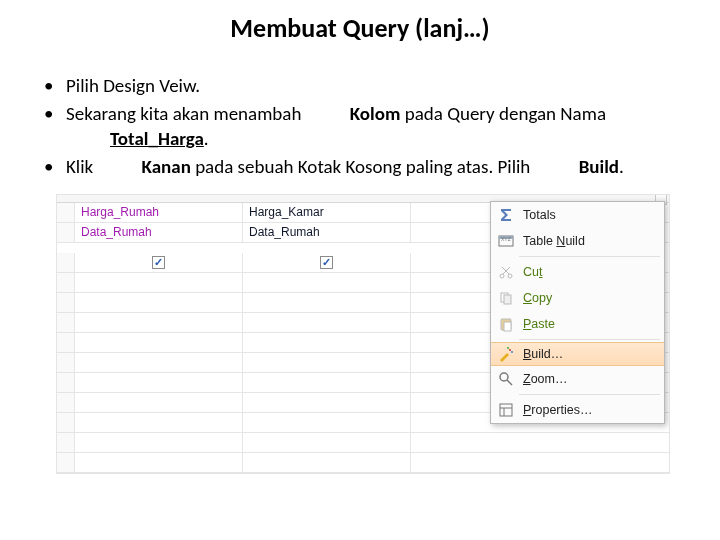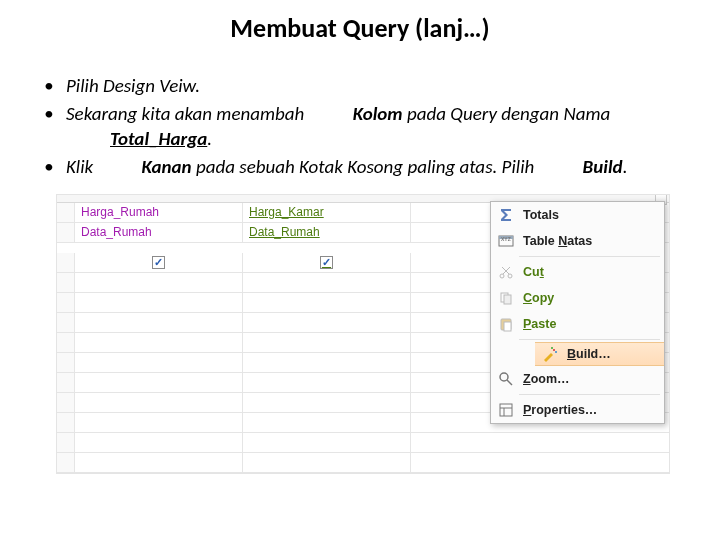--- a/index.html
+++ b/index.html
@@ -19,21 +19,20 @@
     text-align: center;
     font-size: 26px;
     font-weight: bold;
     margin-bottom: 29px;
   }
   .bullets {
     font-size: 19px;
     line-height: 1.35;
     padding-left: 14px;
     margin-bottom: 14px;
-    font-style: italic;
   }
   .bul { position: relative; padding-left: 22px; margin-bottom: 2px; }
   .bul::before { content: "•"; position: absolute; left: 0; top: 0; }
   .bold { font-weight: bold; padding-left: 44px; }
   .ul { text-decoration: underline; }
 
   .shot {
     position: relative;
     margin: 0 20px 0 26px;
     height: 280px;
@@ -60,21 +59,21 @@
     position: absolute; left: 0; right: 0; top: 8px; bottom: 0;
   }
   .row {
     display: flex;
     border-bottom: 1px solid #e5e5e5;
     height: 20px;
   }
   .row.pad { height: 10px; border-bottom: none; }
   .cell0 { width: 18px; flex: 0 0 18px; border-right: 1px solid #e5e5e5; background: #f9f9f9; }
   .cellA { width: 168px; flex: 0 0 168px; padding-left: 6px; border-right: 1px solid #e5e5e5; display:flex; align-items:center; color:#a21caf; }
-  .cellB { width: 168px; flex: 0 0 168px; padding-left: 6px; border-right: 1px solid #e5e5e5; display:flex; align-items:center; color:#4d7c0f;text-decoration:underline; }
+  .cellB { width: 168px; flex: 0 0 168px; padding-left: 6px; border-right: 1px solid #e5e5e5; display:flex; align-items:center; color:#0f172a; }
   .cellC { flex: 1; padding-left: 6px; display:flex; align-items:center; color:#333; }
   .center { justify-content:center; padding-left:0; }
 
   .chk {
     width: 13px; height: 13px;
     border: 1px solid #8a8a8a;
     background: #fff;
     display: inline-flex; align-items:center; justify-content:center;
   }
   .chk.checked::after {
@@ -92,34 +91,32 @@
     font-size: 12.5px;
     z-index: 50;
   }
   .menu-item {
     display: flex;
     align-items: center;
     height: 26px;
     padding: 0 8px 0 32px;
     position: relative;
     color: #222;
-    font-weight: bold;
   }
   .menu-item .icon {
     position: absolute; left: 6px; top: 50%; transform: translateY(-50%);
     width: 18px; height: 18px;
     display:flex; align-items:center; justify-content:center;
   }
   .menu-item.disabled { color: #4d7c0f; }
   .menu-item.hover {
     background: linear-gradient(#ffe8cf,#ffdcb8);
     border-top: 1px solid #f0c58c;
     border-bottom: 1px solid #f0c58c;
     height: 24px;
-    margin-left: 44px;
   }
   .menu-sep { height: 1px; background: #e0e0e0; margin: 2px 4px 2px 28px; }
   .accel { text-decoration: underline; }
 
   
   .i-sigma svg, .i-table svg, .i-scissors svg, .i-copy svg, .i-paste svg,
   .i-build svg, .i-zoom svg, .i-props svg { width: 16px; height: 16px; }
 </style>
 </head>
 <body>
@@ -242,21 +239,21 @@
         <span>Totals</span>
       </div>
       <div class="menu-item">
         <span class="icon i-table">
             <svg viewBox="0 0 16 16">
               <rect x="1" y="3" width="14" height="10" fill="none" stroke="#777"></rect>
               <rect x="1" y="3" width="14" height="3" fill="#9ab"></rect>
               <text x="3" y="8" font-size="5" fill="#777">XYZ</text>
             </svg>
           </span>
-        <span><span>Table </span><span class="accel">N</span><span>atas</span></span>
+        <span><span>Table </span><span class="accel">N</span><span>uild</span></span>
       </div>
       <div class="menu-sep"></div>
       <div class="menu-item disabled">
         <span class="icon i-scissors">
             <svg viewBox="0 0 16 16">
               <circle cx="4" cy="12" r="2" fill="none" stroke="#bbb"></circle>
               <circle cx="12" cy="12" r="2" fill="none" stroke="#bbb"></circle>
               <path d="M5 10L12 3M11 10L4 3" stroke="#bbb"></path>
             </svg>
           </span>

